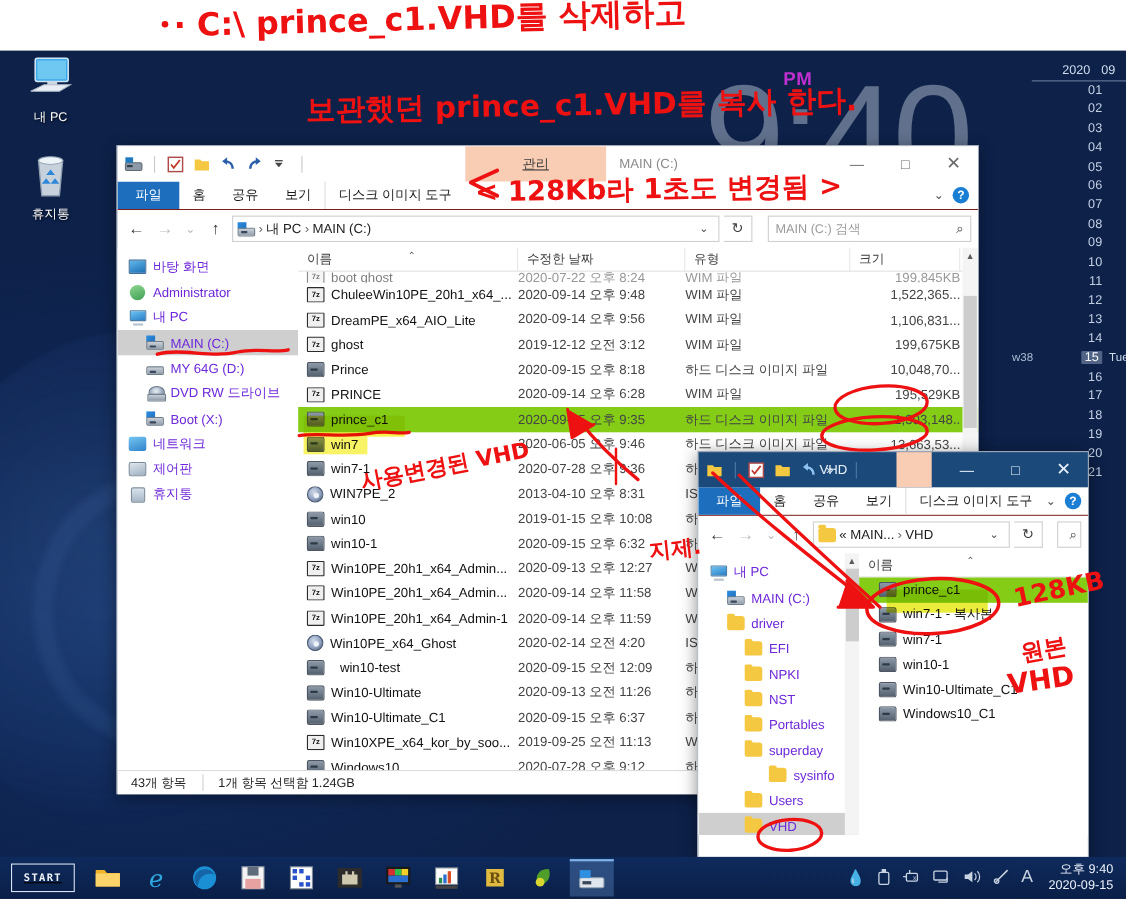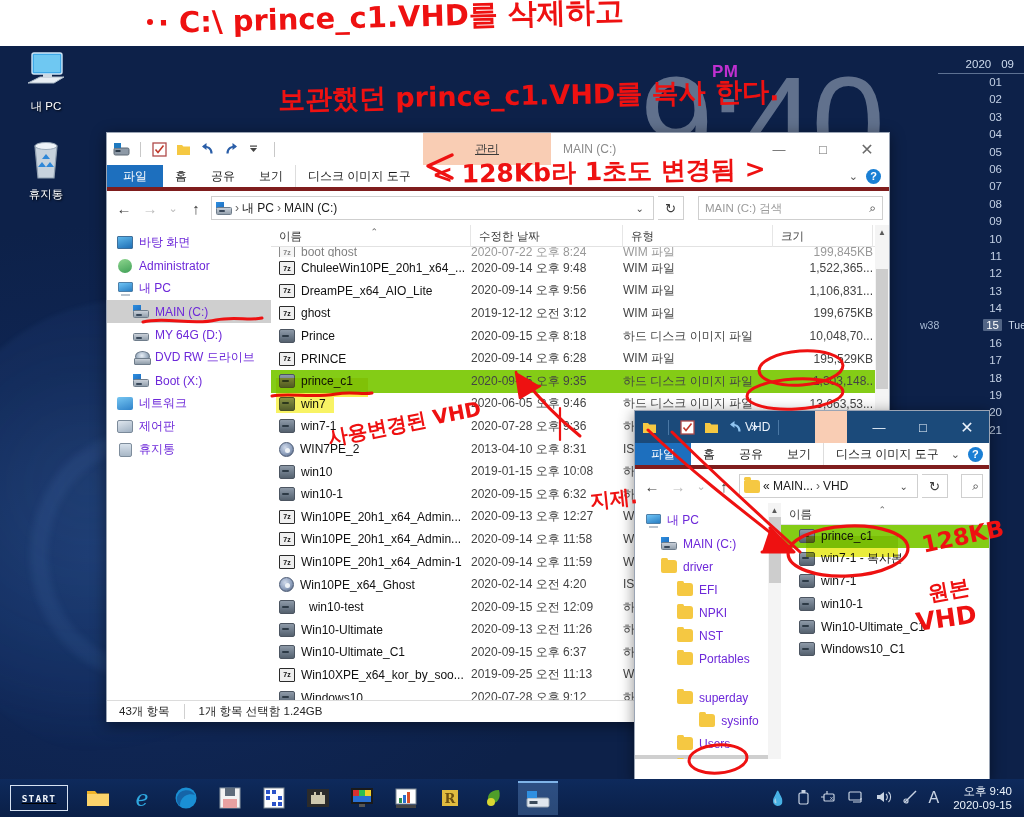--- a/index.html
+++ b/index.html
@@ -51,21 +51,21 @@
   .qat{display:flex;align-items:center;gap:7px;}
   .qat .ic{width:17px;height:17px;display:inline-block;}
   .win-title .sep{width:1px;height:15px;background:#c8c8c8;margin:0 3px;}
   .ctx-tab{position:absolute;height:32px;line-height:32px;background:#f9cdb4;color:#3b3b3b;font-size:12px;
      text-align:center;padding:0 16px;top:0;}
   .title-text{position:absolute;font-size:12px;color:#8a8a8a;top:9px;}
   .wbtns{position:absolute;right:0;top:0;height:32px;display:flex;}
   .wbtn{width:44px;height:32px;display:flex;align-items:center;justify-content:center;color:#6b6b6b;font-size:13px;}
   .wbtn.close{font-size:16px;}
 
-  .ribbon{height:26px;background:#fff;border-bottom:4px solid #7f1d1d;display:flex;align-items:stretch;font-size:12px;}
+  .ribbon{height:26px;background:#fff;border-bottom:1px solid #7f1d1d;display:flex;align-items:stretch;font-size:12px;}
   .rtab{padding:0 12px;display:flex;align-items:center;color:#1a1a1a;white-space:nowrap;}
   .rtab.file{background:#1d6fbe;color:#fff;padding:0 16px;}
   .rtab.ctx{color:#1a1a1a;}
   .ribbon .rspacer{flex:1;}
   .ribbon .rright{display:flex;align-items:center;gap:8px;padding-right:8px;color:#555;}
   .help-circle{width:15px;height:15px;border-radius:50%;background:#1a7fd4;color:#fff;font-size:11px;
      display:flex;align-items:center;justify-content:center;font-weight:700;}
 
   .addrbar{height:34px;background:#fff;display:flex;align-items:center;gap:4px;padding:0 6px;}
   .navbtn{width:22px;height:24px;display:flex;align-items:center;justify-content:center;color:#3c3c3c;font-size:15px;}
@@ -723,21 +723,21 @@
             <span class="folder"></span>
           </span>
           <span>NST</span>
         </div>
         <div class="navitem" style="padding-left: 42px;">
           <span class="ico">
             <span class="folder"></span>
           </span>
           <span>Portables</span>
         </div>
-        <div class="navitem" style="padding-left: 42px; margin-top: 16px;">
+        <div class="navitem" style="padding-left: 42px;">
           <span class="ico">
             <span class="folder"></span>
           </span>
           <span>superday</span>
         </div>
         <div class="navitem" style="padding-left: 42px; justify-content: center;">
           <span class="ico">
             <span class="folder"></span>
           </span>
           <span>sysinfo</span>

